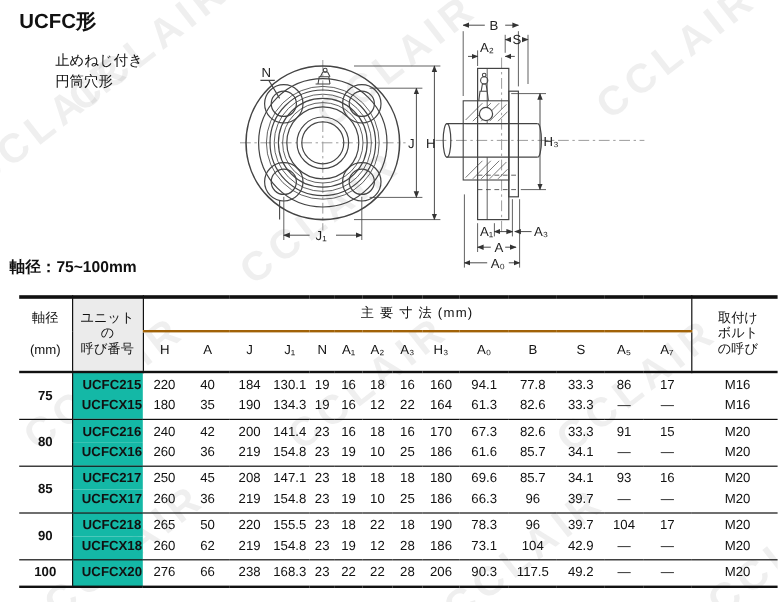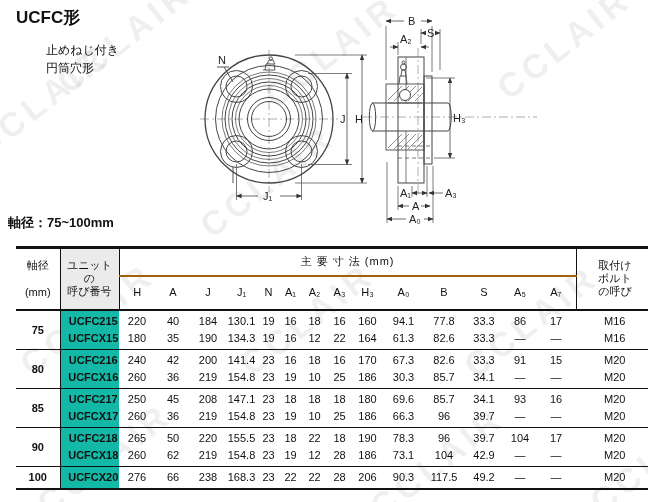--- a/index.html
+++ b/index.html
@@ -334,21 +334,21 @@
           <td class="unitno">UCFCX16</td>
           <td class="num">260</td>
           <td class="num">36</td>
           <td class="num">219</td>
           <td class="num">154.8</td>
           <td class="num">23</td>
           <td class="num">19</td>
           <td class="num">10</td>
           <td class="num">25</td>
           <td class="num">186</td>
-          <td class="num">30.3</td>
+          <td class="num">61.6</td>
           <td class="num">85.7</td>
           <td class="num">34.1</td>
           <td class="num">—</td>
           <td class="num">—</td>
           <td class="boltv">M20</td>
         </tr>
         <tr class="group-start">
           <td rowspan="2" class="shaft">85</td>
           <td class="unitno">UCFC217</td>
           <td class="num">250</td>

